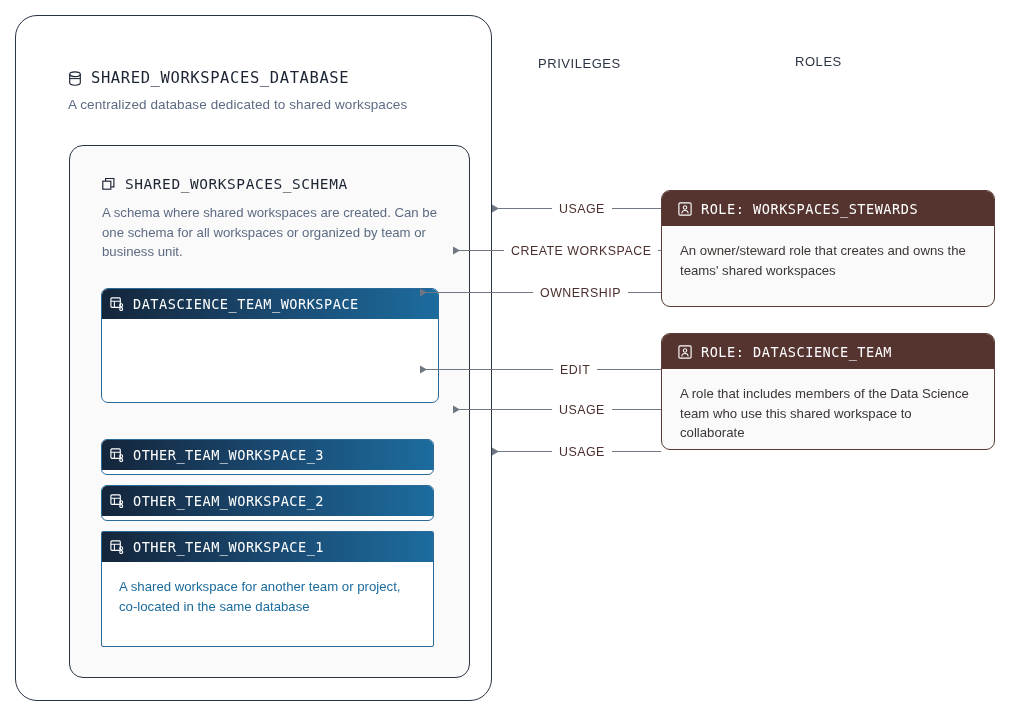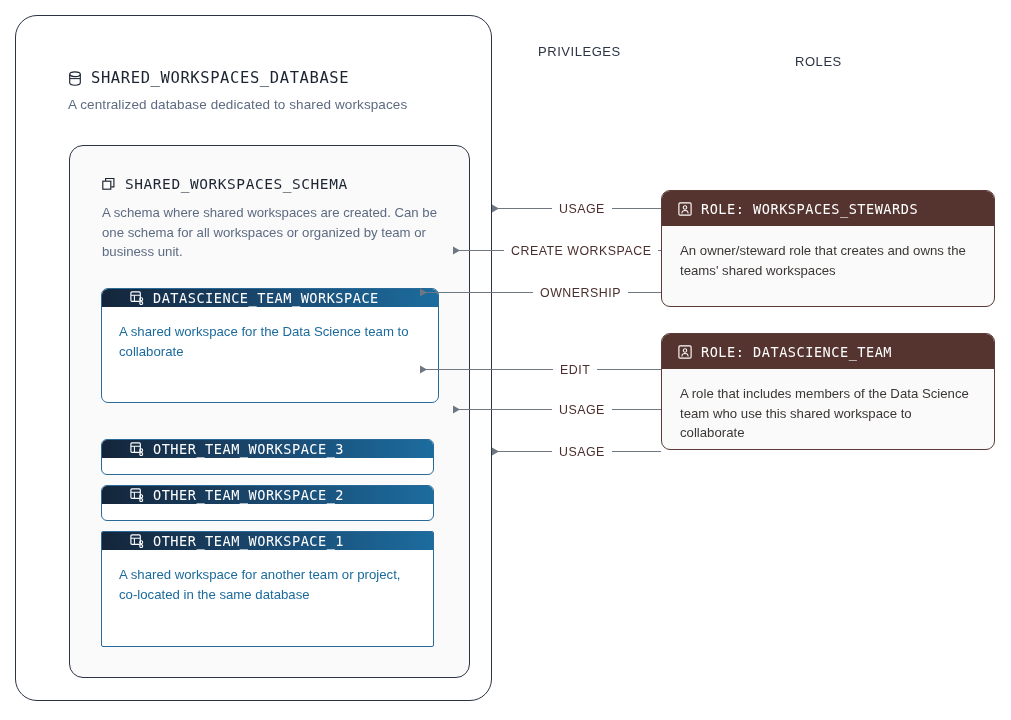--- a/index.html
+++ b/index.html
@@ -48,21 +48,21 @@
     position:absolute;left:32px;top:57px;width:340px;font-size:13.2px;
     line-height:19.5px;color:#5d6b82;
   }
 
   
   .ws-card{
     position:absolute;border:1.1px solid #2a6a99;border-radius:7px;
     background:#ffffff;overflow:hidden;box-sizing:border-box;
   }
   .ws-head{
-    height:18px;display:flex;align-items:center;gap:9px;padding:0 0 0 28px;
+    height:30px;display:flex;align-items:center;gap:9px;padding:0 0 0 8px;
     background:linear-gradient(90deg,#14253a 0%,#1a4a72 52%,#1c6c9e 100%);
     color:#ffffff;font-size:13.6px;letter-spacing:.5px;white-space:nowrap;
     box-sizing:border-box;
   }
   .ws-body{
     padding:15px 17px 0 17px;font-size:13.2px;line-height:19.5px;color:#1b6a9c;
   }
   #ws-ds{left:85px;top:272px;width:338px;height:115px;}
 
   
@@ -99,21 +99,21 @@
 
   
   .ico{display:inline-flex;align-items:center;justify-content:center;
        flex:none;line-height:0;}
 </style>
 </head>
 <body>
 
 <div id="stage">
 
-  <div class="col-head" style="left:538px;top:44px;text-align:center;">PRIVILEGES</div>
+  <div class="col-head" style="left:538px;top:56px;text-align:center;">PRIVILEGES</div>
   <div class="col-head" style="left:795px;top:54px;">ROLES</div>
 
   <div id="db-container">
     <div id="db-title">
       <span class="ico">
         <svg width="14" height="15" viewBox="0 0 14 15">
           <ellipse cx="7" cy="3.2" rx="5.3" ry="2.4" fill="none" stroke="#1c2433" stroke-width="1.15"></ellipse>
           <path d="M1.7 3.2 V11.8 C1.7 13.12 4.07 14.2 7 14.2 C9.93 14.2 12.3 13.12 12.3 11.8 V3.2" fill="none" stroke="#1c2433" stroke-width="1.15"></path>
           <line x1="1.9" y1="7.6" x2="12.1" y2="7.6" stroke="#1c2433" stroke-width="1.05"></line>
         </svg>
@@ -141,21 +141,20 @@
           <svg width="14" height="14" viewBox="0 0 14 14">
             <rect x="0.9" y="0.9" width="9.4" height="9.4" rx="1" fill="none" stroke="#ffffff" stroke-width="1.15"></rect>
             <line x1="0.9" y1="4.3" x2="10.3" y2="4.3" stroke="#ffffff" stroke-width="1.05"></line>
             <line x1="4.4" y1="4.3" x2="4.4" y2="10.3" stroke="#ffffff" stroke-width="1.05"></line>
             <circle cx="11.2" cy="8.2" r="1.5" fill="none" stroke="#ffffff" stroke-width="1.05"></circle>
             <circle cx="11.2" cy="12.1" r="1.5" fill="none" stroke="#ffffff" stroke-width="1.05"></circle>
           </svg>
         </span>
         <span class="mono">DATASCIENCE_TEAM_WORKSPACE</span>
       </div>
-      <div class="ws-body">A shared workspace for the Data Science team to collaborate</div>
     </div>
 
     <div class="ws-card" id="ws-o3">
       <div class="ws-head">
         <span class="ico">
           <svg width="14" height="14" viewBox="0 0 14 14">
             <rect x="0.9" y="0.9" width="9.4" height="9.4" rx="1" fill="none" stroke="#ffffff" stroke-width="1.15"></rect>
             <line x1="0.9" y1="4.3" x2="10.3" y2="4.3" stroke="#ffffff" stroke-width="1.05"></line>
             <line x1="4.4" y1="4.3" x2="4.4" y2="10.3" stroke="#ffffff" stroke-width="1.05"></line>
             <circle cx="11.2" cy="8.2" r="1.5" fill="none" stroke="#ffffff" stroke-width="1.05"></circle>

